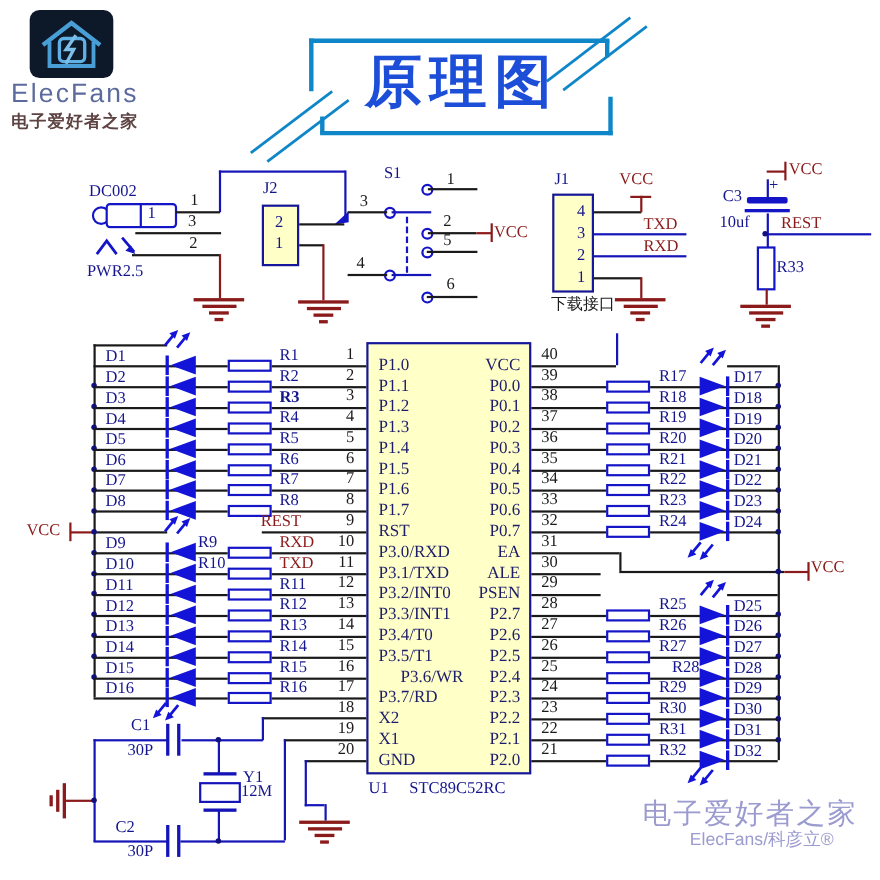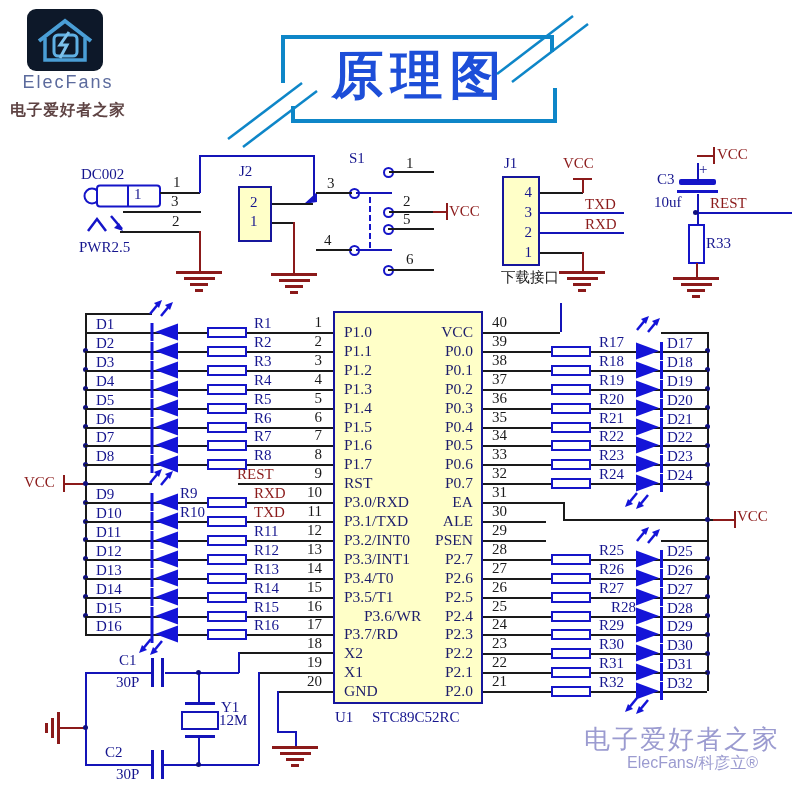--- a/index.html
+++ b/index.html
@@ -10,21 +10,21 @@
   .tk{color:#1a1a1a;}
   .tr{color:#8b1a1a;}
   .ic{color:#1d1d6b;font-size:15.5px;}
   .ra{text-align:right;}
   .box{position:absolute;background:#ffffc8;border:2px solid #16169c;box-sizing:border-box;}
   .cir{position:absolute;width:7px;height:7px;border:2px solid #1515c8;border-radius:50%;background:#fff;box-sizing:content-box;}
   #title{position:absolute;left:292px;top:46px;width:256px;text-align:center;
          font-family:"Liberation Sans",sans-serif;font-size:52px;font-weight:bold;color:#1d4ed8;
          letter-spacing:7px;line-height:58px;}
   #logo-brand{position:absolute;left:4px;top:72px;width:128px;text-align:center;
-      font-family:"Liberation Sans",sans-serif;font-size:18px;color:#5c6b9d;letter-spacing:2px;}
+      font-family:"Liberation Sans",sans-serif;font-size:24px;color:#5c6b9d;letter-spacing:2px;}
   #logo-sub{position:absolute;left:4px;top:100px;width:128px;text-align:center;
       font-size:15.5px;font-weight:bold;color:#5e4343;letter-spacing:1px;}
   #wm1{position:absolute;left:558px;top:722px;width:222px;text-align:right;
       font-size:26px;color:#9b9bd0;letter-spacing:2px;}
   #wm2{position:absolute;left:558px;top:753px;width:200px;text-align:right;
       font-family:"Liberation Sans",sans-serif;font-size:16px;color:#9b9bd0;}
   .dash{position:absolute;border-left:2px dashed #1515c8;}
 </style>
 </head>
 <body>
@@ -365,21 +365,21 @@
     </svg>
     <div class="t " style="left: 96px; top: 334.9px;">D2</div>
     <div class="t " style="left: 254px; top: 333.9px;">R2</div>
     <div class="abs" style="left: 85px; top: 369.8px; width: 248px; height: 2px; background: rgb(26, 26, 26);"></div>
     <div class="abs" style="left: 207px; top: 364.8px; width: 40px; height: 11px; border: 2px solid rgb(21, 21, 200); background: rgb(255, 255, 255); box-sizing: border-box;"></div>
     <svg width="30" height="18" viewBox="0 0 30 18" class="abs" style="left: 150px; top: 360.8px;">
       <rect x="0.5" y="0" width="3" height="18" fill="#1414d8"></rect>
       <polygon points="5,9 28,0.5 28,17.5" fill="#1414d8"></polygon>
     </svg>
     <div class="t " style="left: 96px; top: 353.8px;">D3</div>
-    <div class="t " style="left: 254px; top: 352.8px;">R3</div>
+    <div class="t " style="left: 254px; top: 352.8px; font-weight: bold;">R3</div>
     <div class="abs" style="left: 85px; top: 388.7px; width: 248px; height: 2px; background: rgb(26, 26, 26);"></div>
     <div class="abs" style="left: 207px; top: 383.7px; width: 40px; height: 11px; border: 2px solid rgb(21, 21, 200); background: rgb(255, 255, 255); box-sizing: border-box;"></div>
     <svg width="30" height="18" viewBox="0 0 30 18" class="abs" style="left: 150px; top: 379.7px;">
       <rect x="0.5" y="0" width="3" height="18" fill="#1414d8"></rect>
       <polygon points="5,9 28,0.5 28,17.5" fill="#1414d8"></polygon>
     </svg>
     <div class="t " style="left: 96px; top: 372.7px;">D4</div>
     <div class="t " style="left: 254px; top: 371.7px;">R4</div>
     <div class="abs" style="left: 85px; top: 407.6px; width: 248px; height: 2px; background: rgb(26, 26, 26);"></div>
     <div class="abs" style="left: 207px; top: 402.6px; width: 40px; height: 11px; border: 2px solid rgb(21, 21, 200); background: rgb(255, 255, 255); box-sizing: border-box;"></div>

